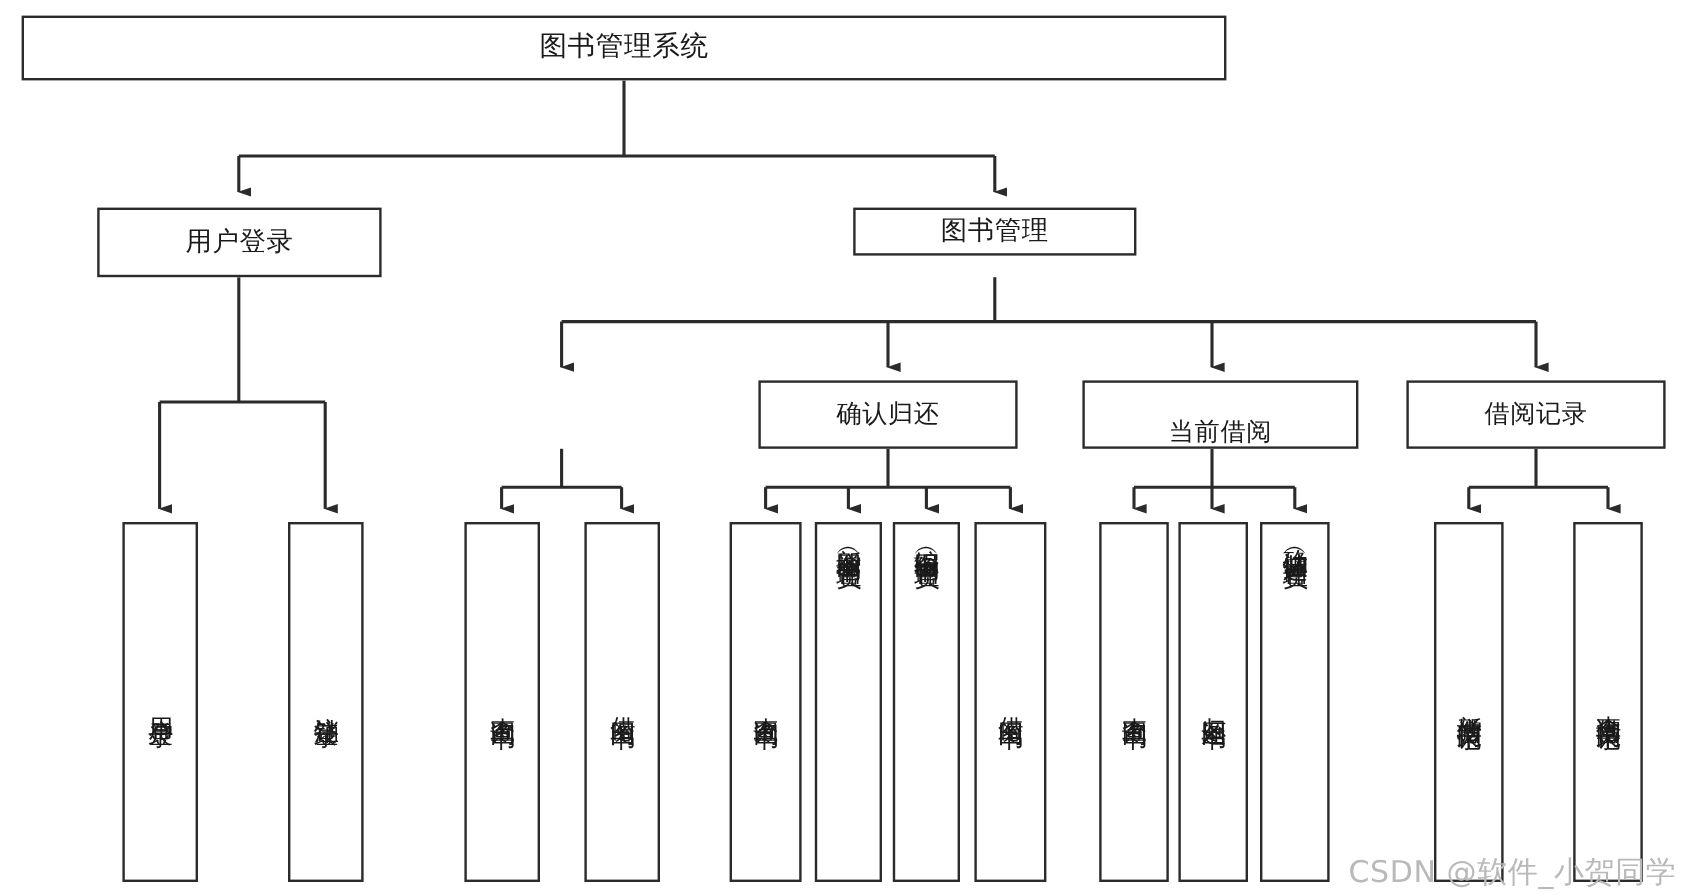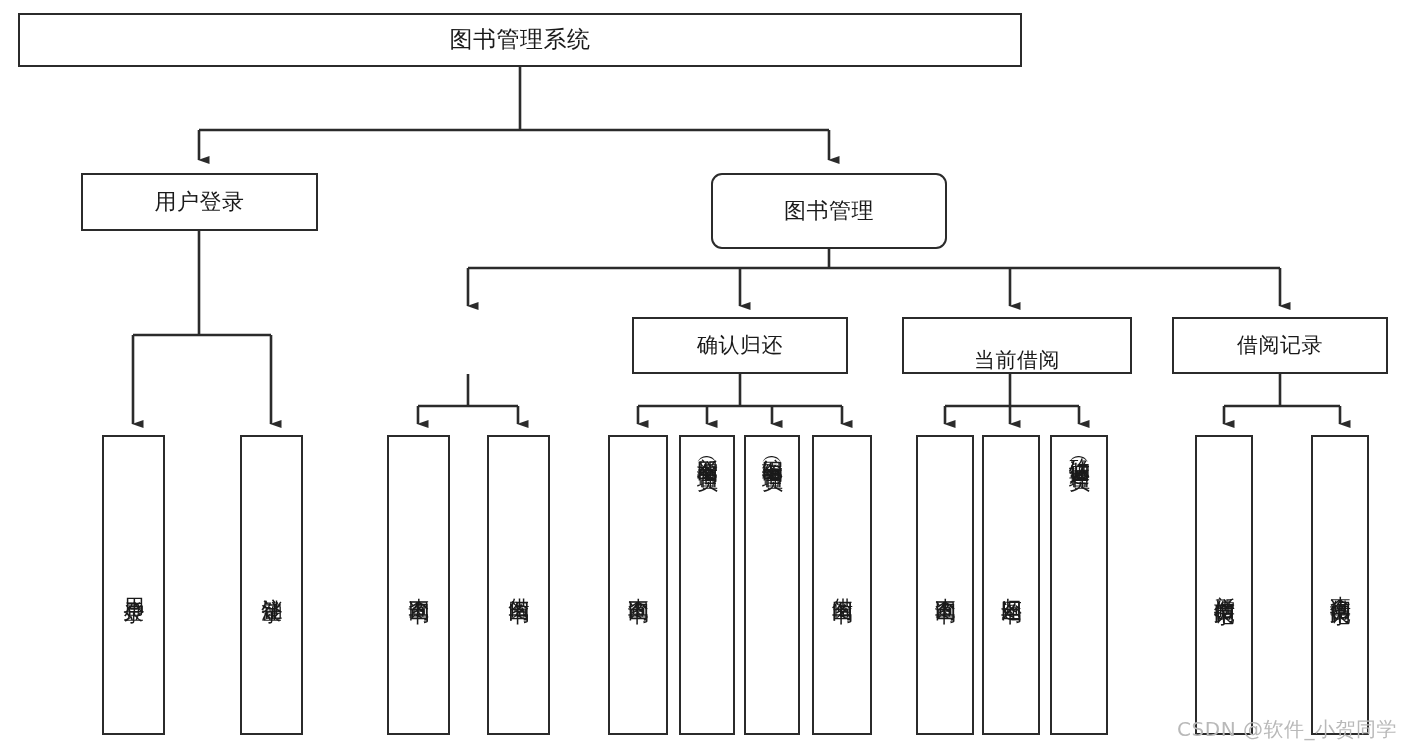--- a/index.html
+++ b/index.html
@@ -69,21 +69,21 @@
   }
   .leaf-inner.top {
     align-items: flex-start;
     padding-top: 4px;
     box-sizing: border-box;
   }
   #watermark {
     position: absolute;
     right: 8px;
     bottom: 4px;
-    font-size: 20px;
+    font-size: 25px;
     color: #b9b9b9;
     letter-spacing: 0.5px;
     white-space: nowrap;
     pointer-events: none;
   }
 </style>
 </head>
 <body>
 
 <div id="diagram-root">
@@ -138,21 +138,21 @@
     </g>
   </svg>
 
   <div class="node-box root" style="left:18px; top:13px; width:1004px; height:54px;">
     <span class="node-label-h">图书管理系统</span>
   </div>
 
   <div class="node-box level2" style="left:81px; top:173px; width:237px; height:58px;">
     <span class="node-label-h">用户登录</span>
   </div>
-  <div class="node-box level2" style="left:711px; top:173px; width:236px; height:76px;border-radius:11px;">
+  <div class="node-box level2" style="left:711px; top:173px; width:236px; height:40px;">
     <span class="node-label-h">图书管理</span>
   </div>
 
   <div class="node-box level3" style="left:632px; top:317px; width:216px; height:57px;">
     <span class="node-label-h">确认归还</span>
   </div>
   <div class="node-box level3" style="left:902px; top:317px; width:230px; height:57px;align-items:flex-end;">
     <span class="node-label-h">当前借阅</span>
   </div>
   <div class="node-box level3" style="left:1172px; top:317px; width:216px; height:57px;">

